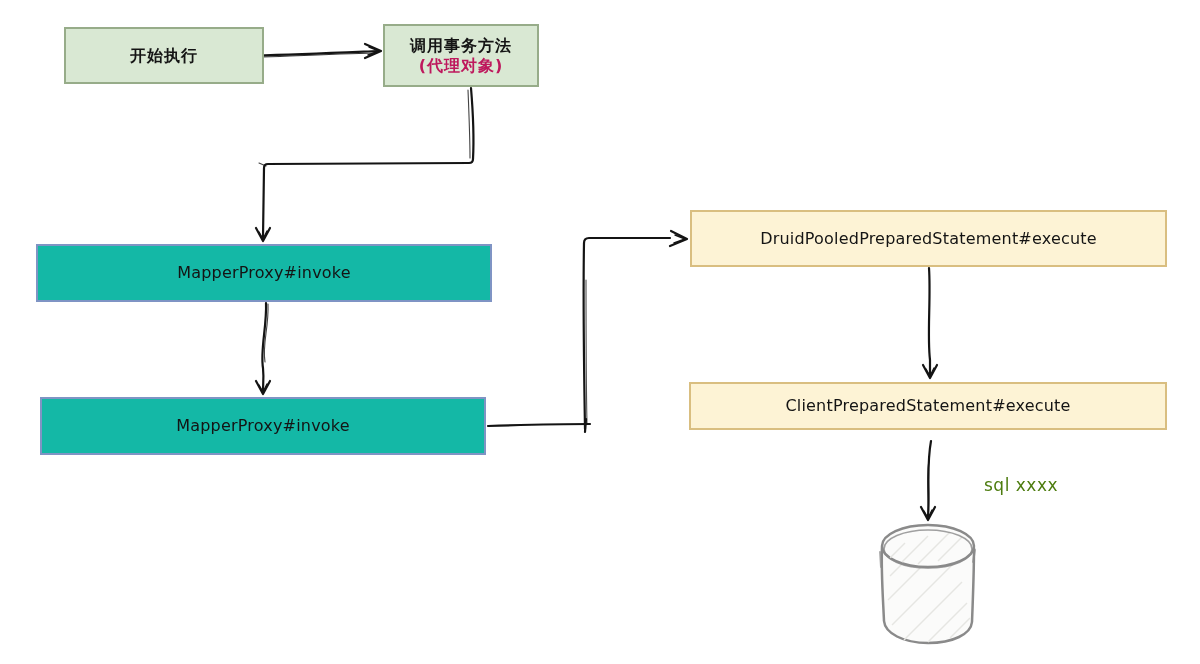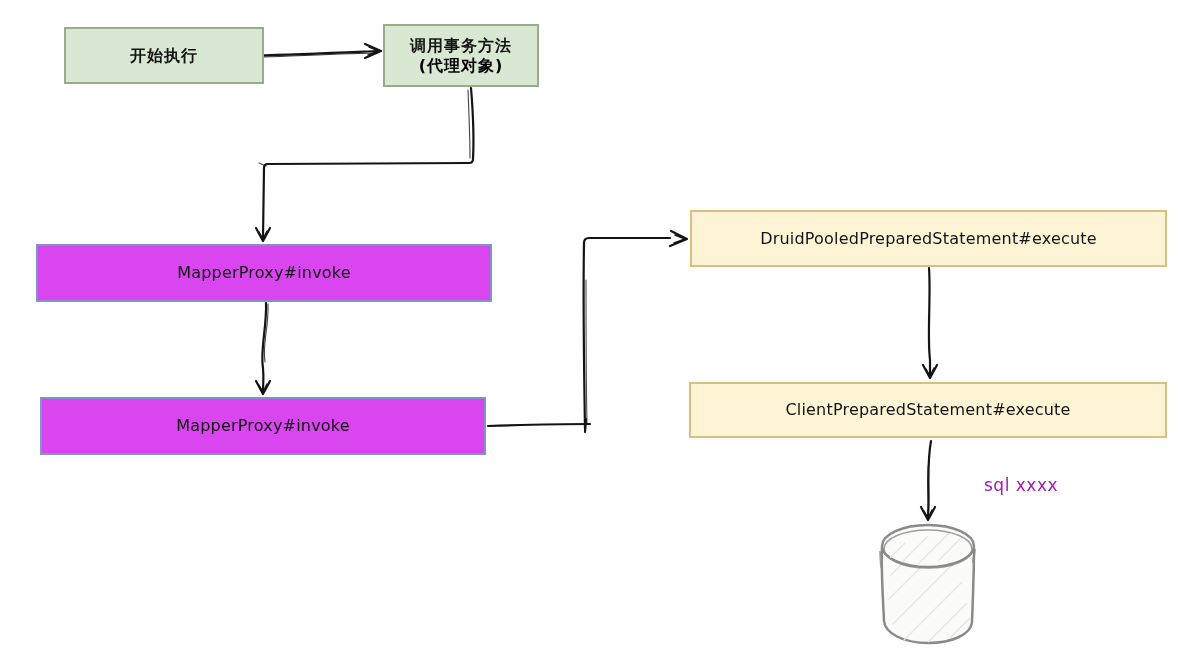--- a/index.html
+++ b/index.html
@@ -6,28 +6,28 @@
   .canvas{
     position:relative;width:1200px;height:664px;background:#ffffff;overflow:hidden;
     font-family:"DejaVu Sans","Liberation Sans",sans-serif;
   }
   .layer{position:absolute;left:0;top:0;}
   .node{
     position:absolute;display:flex;flex-direction:column;align-items:center;justify-content:center;
     box-sizing:border-box;border:2px solid transparent;text-align:center;line-height:1.25;
   }
   .node.green{background:#d9e8d3;border-color:#97ac89;}
-  .node.blue{background:#d946ef;border-color:#7f94c4;}
+  .node.blue{background:#14b8a6;border-color:#7f94c4;}
   .node.yellow{background:#fdf3d5;border-color:#d9be80;}
   .label{color:#141414;}
   .label.zh{font-size:16px;font-weight:600;letter-spacing:1px;}
   .label.code{font-size:16px;font-weight:500;letter-spacing:0.2px;}
-  .sublabel{font-size:16px;font-weight:600;color:#000000;letter-spacing:1px;}
+  .sublabel{font-size:16px;font-weight:600;color:#be185d;letter-spacing:1px;}
   .annotation{
-    position:absolute;font-size:17px;font-weight:500;color:#a21caf;letter-spacing:0.5px;
+    position:absolute;font-size:17px;font-weight:500;color:#4d7c0f;letter-spacing:0.5px;
   }
   svg .ink{stroke:#141414;fill:none;stroke-linecap:round;stroke-linejoin:round;}
   svg .db{stroke:#8a8a8a;stroke-linecap:round;stroke-linejoin:round;}
   svg .hatch{stroke:#e6e6e2;stroke-width:1.4;fill:none;}
 </style>
 </head>
 <body>
 
 <div class="canvas">
 
@@ -110,19 +110,19 @@
   </div>
 
   <div class="node blue" style="left:40px;top:397px;width:446px;height:58px">
     <span class="label code">MapperProxy#invoke</span>
   </div>
 
   <div class="node yellow" style="left:690px;top:210px;width:477px;height:57px">
     <span class="label code">DruidPooledPreparedStatement#execute</span>
   </div>
 
-  <div class="node yellow" style="left:689px;top:382px;width:478px;height:56px">
+  <div class="node yellow" style="left:689px;top:382px;width:478px;height:48px">
     <span class="label code">ClientPreparedStatement#execute</span>
   </div>
 
   <div class="annotation" style="left:984px;top:475px">sql xxxx</div>
 
 </div>
 
 </body></html>

